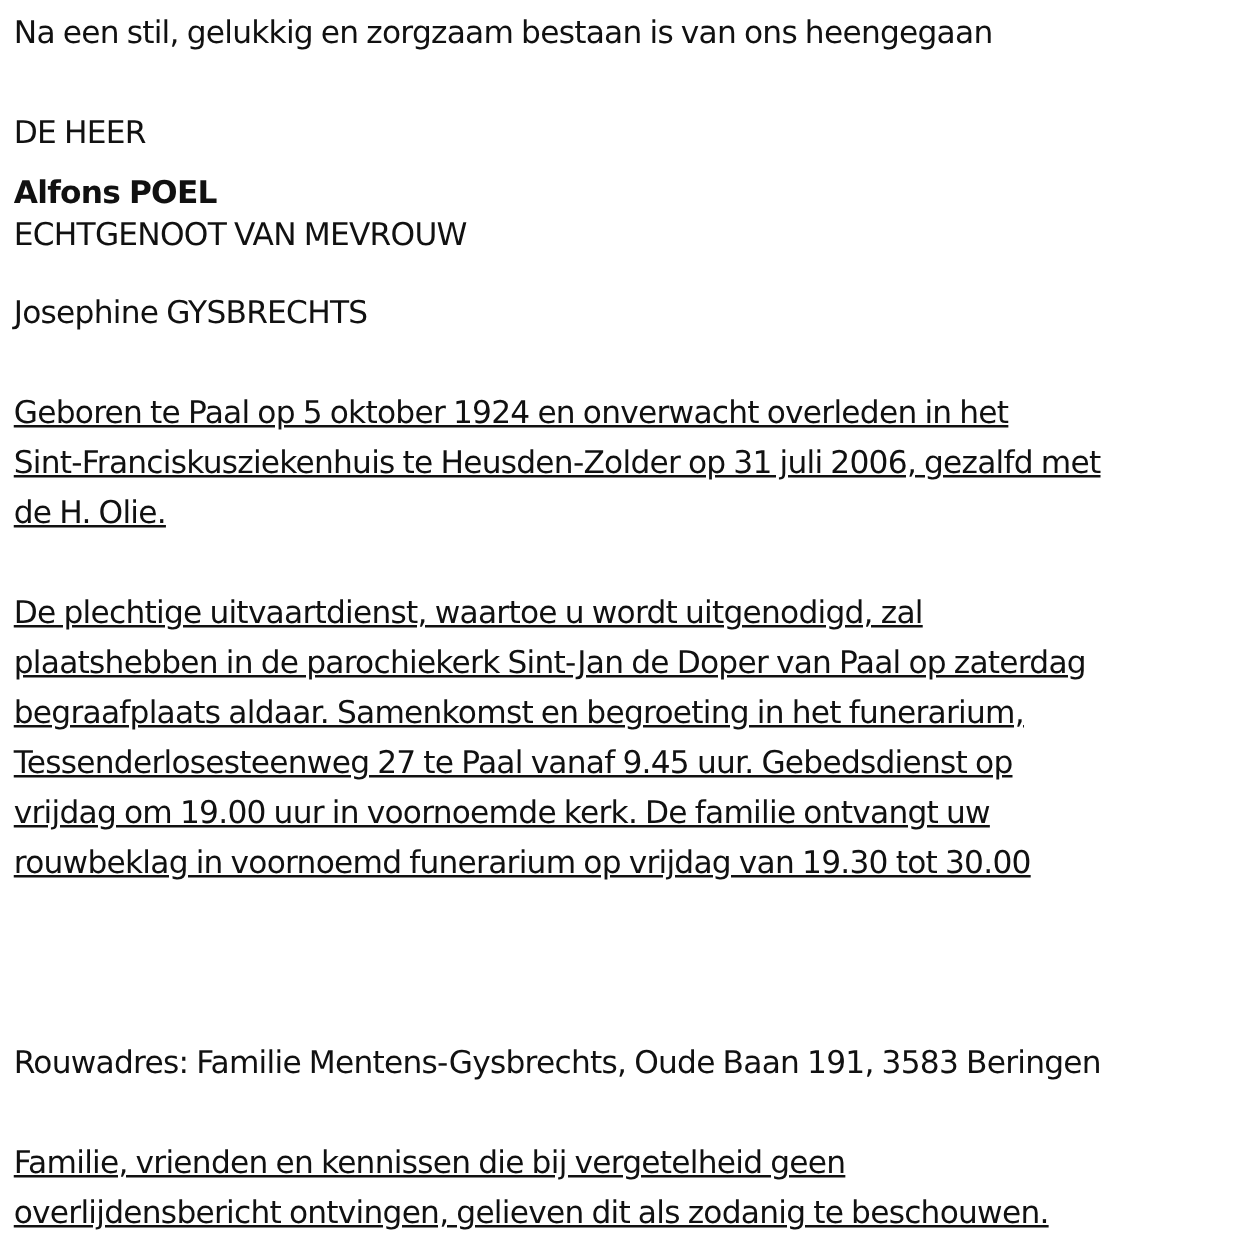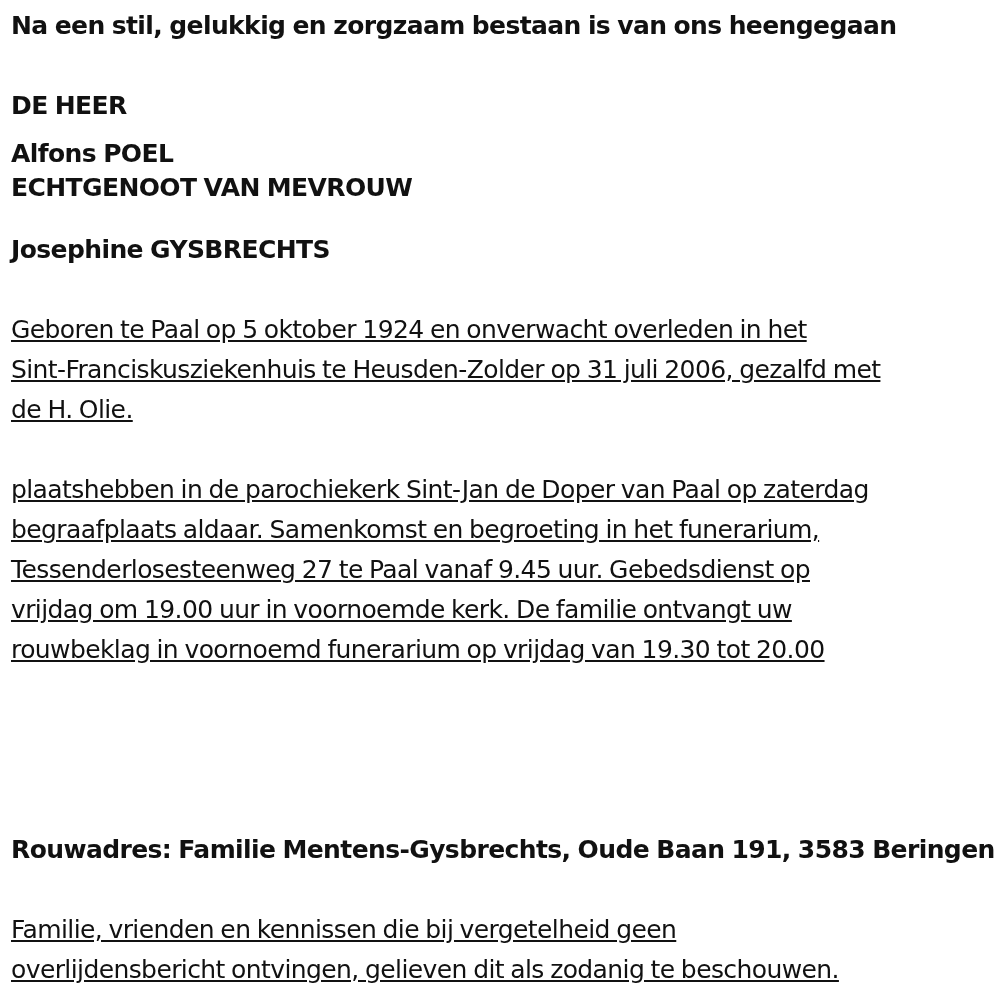--- a/index.html
+++ b/index.html
@@ -21,21 +21,20 @@
       position: absolute;
       left: 11px;
       top: 0;
       width: 985px;
     }
     .line {
       position: absolute;
       left: 0;
       white-space: nowrap;
       line-height: 40px;
-      font-weight: bold;
     }
     .bold { font-weight: bold; text-align: right; }
     .para {
       position: absolute;
       left: 0;
       width: 985px;
       line-height: 40px;
     }
     .para span { display: block; white-space: nowrap; text-decoration: underline; }
   </style>
@@ -50,25 +49,26 @@
   <div class="line" style="top:168px">ECHTGENOOT VAN MEVROUW</div>
   <div class="line" style="top:230px">Josephine GYSBRECHTS</div>
 
   <div class="para" style="top:310px">
     <span>Geboren te Paal op 5 oktober 1924 en onverwacht overleden in het</span>
     <span>Sint-Franciskusziekenhuis te Heusden-Zolder op 31 juli 2006, gezalfd met</span>
     <span>de H. Olie.</span>
   </div>
 
   <div class="para" style="top:470px">
+    <span>De plechtige uitvaartdienst, waartoe u wordt uitgenodigd, zal</span>
     <span>plaatshebben in de parochiekerk Sint-Jan de Doper van Paal op zaterdag</span>
     <span>begraafplaats aldaar. Samenkomst en begroeting in het funerarium,</span>
     <span>Tessenderlosesteenweg 27 te Paal vanaf 9.45 uur. Gebedsdienst op</span>
     <span>vrijdag om 19.00 uur in voornoemde kerk. De familie ontvangt uw</span>
-    <span>rouwbeklag in voornoemd funerarium op vrijdag van 19.30 tot 20.00</span>
+    <span>rouwbeklag in voornoemd funerarium op vrijdag van 19.30 tot 30.00</span>
   </div>
 
   <div class="line" style="top:830px">Rouwadres: Familie Mentens-Gysbrechts, Oude Baan 191, 3583 Beringen</div>
 
   <div class="para" style="top:910px">
     <span>Familie, vrienden en kennissen die bij vergetelheid geen</span>
     <span>overlijdensbericht ontvingen, gelieven dit als zodanig te beschouwen.</span>
   </div>
 </div>
 

